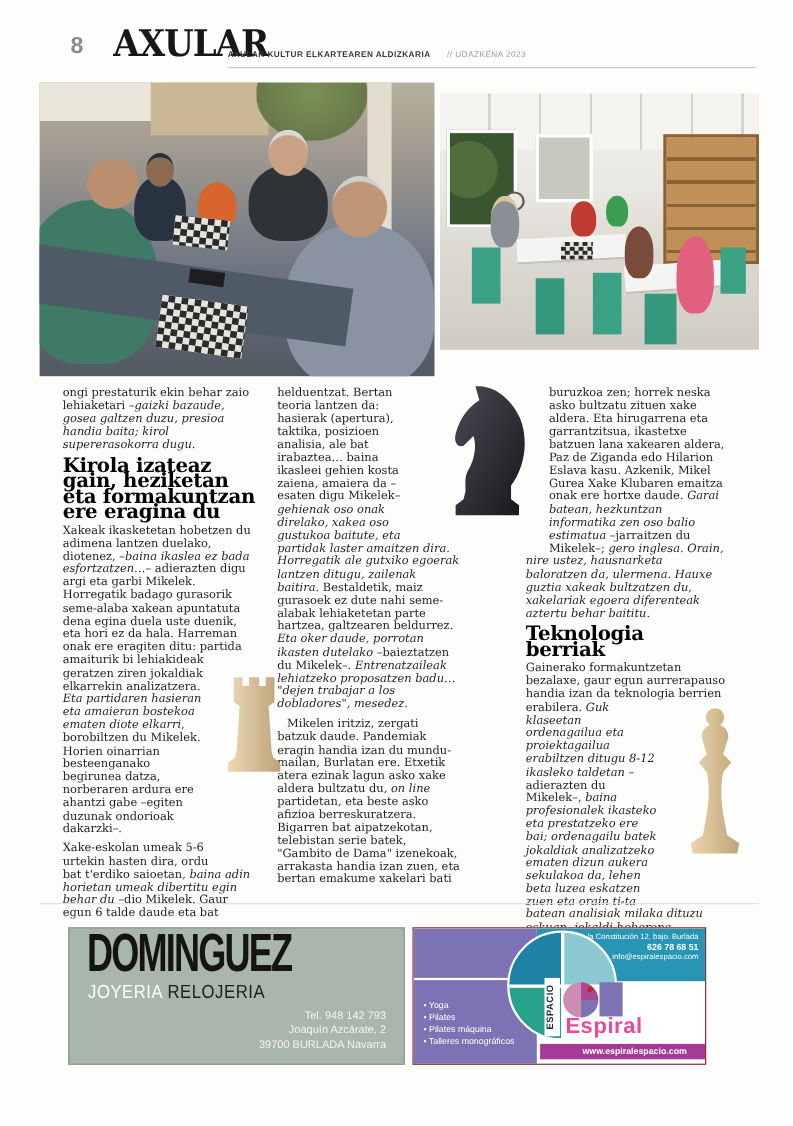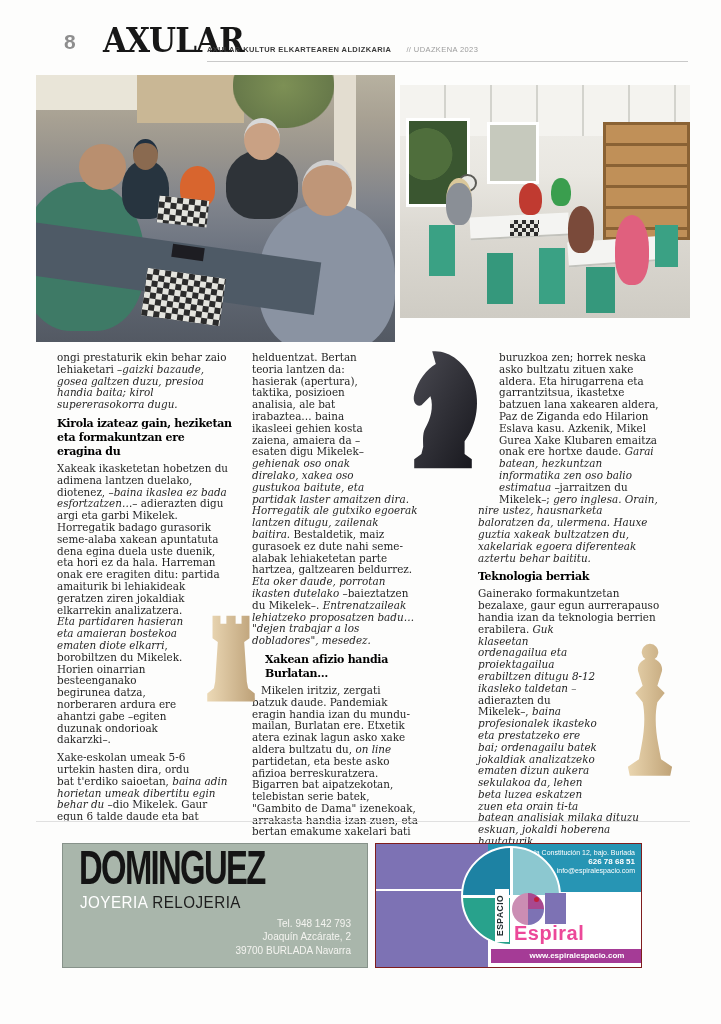--- a/index.html
+++ b/index.html
@@ -26,21 +26,21 @@
   .head { border-radius:50%; }
   .board { background:repeating-conic-gradient(#2b2b2b 0% 25%, #e4e4de 0% 50%); background-size:12px 12px; }
 
   
   .col { position:absolute; top:352px; width:175px; font-size:10.4px; line-height:11.8px; color:#1f1f1f; }
   .col-2 { left:252px; width:166px; }
   .col-1 { left:57px; }
   .col-3 { left:478px; width:182px; }
   .col p { margin:0 0 6px 0; }
   .col p.indent { text-indent:9px; }
-  .col-heading { font-weight:bold; font-size:11px; line-height:14px; letter-spacing:-0.3px;
+  .col-heading { font-weight:bold; font-size:18px; line-height:14px; letter-spacing:-0.3px;
                  color:#000; margin:5px 0 4px 0; }
   .col-heading.center { padding-left:13px; }
   em { font-style:italic; }
   .wrap-spacer { display:block; }
   .wrap-spacer.fr { float:right; margin:0 0 2px 5px; }
   .wrap-spacer.fl { float:left; margin:0 5px 2px 0; }
 
   .figure { position:absolute; }
   .fig-knight { left:398px; top:340px; width:90px; height:136px; }
   .fig-rook   { left:198px; top:574px; width:66px; height:160px; }
@@ -143,21 +143,20 @@
   </div>
 
   <div class="col col-1">
       <p class=""><span>ongi prestaturik ekin behar zaio lehiaketari –</span><em>gaizki bazaude, gosea galtzen duzu, presioa handia baita; kirol supererasokorra dugu.</em></p>
       <div class="col-heading">Kirola izateaz gain, heziketan eta formakuntzan ere eragina du</div>
       <p class=""><span>Xakeak ikasketetan hobetzen du adimena lantzen duelako, diotenez, –</span><em>baina ikaslea ez bada esfortzatzen…</em><span>– adierazten digu argi eta garbi Mikelek. Horregatik badago gurasorik seme-alaba xakean apuntatuta dena egina duela uste duenik, eta hori ez da hala. Harreman onak ere eragiten ditu: partida amaiturik bi lehiakideak geratzen ziren jokaldiak elkarrekin analizatzera. </span><span class="wrap-spacer fr" style="width: 36px; height: 158px;"></span><em>Eta partidaren hasieran eta amaieran bostekoa ematen diote elkarri</em><span>, borobiltzen du Mikelek. Horien oinarrian besteenganako begirunea datza, norberaren ardura ere ahantzi gabe –egiten duzunak ondorioak dakarzki–.</span></p>
       <p class=""><span>Xake-eskolan umeak 5-6 urtekin hasten dira, ordu bat t'erdiko saioetan, </span><em>baina adin horietan umeak dibertitu egin behar du</em><span> –dio Mikelek. Gaur egun 6 talde daude eta bat</span></p>
     </div>
   <div class="col col-2">
       <p class=""><span class="wrap-spacer fr" style="width: 34px; height: 128px;"></span><span>helduentzat. Bertan teoria lantzen da: hasierak (apertura), taktika, posizioen analisia, ale bat irabaztea… baina ikasleei gehien kosta zaiena, amaiera da –esaten digu Mikelek– </span><em>gehienak oso onak direlako, xakea oso gustukoa baitute, eta partidak laster amaitzen dira. Horregatik ale gutxiko egoerak lantzen ditugu, zailenak baitira.</em><span> Bestaldetik, maiz gurasoek ez dute nahi seme-alabak lehiaketetan parte hartzea, galtzearen beldurrez. </span><em>Eta oker daude, porrotan ikasten dutelako</em><span> –baieztatzen du Mikelek–. </span><em>Entrenatzaileak lehiatzeko proposatzen badu… "dejen trabajar a los dobladores", mesedez.</em></p>
-      <div class="col-heading center">Xakean afizio handia Burlatan…</div>
       <p class="indent"><span>Mikelen iritziz, zergati batzuk daude. Pandemiak eragin handia izan du mundu-mailan, Burlatan ere. Etxetik atera ezinak lagun asko xake aldera bultzatu du, </span><em>on line</em><span> partidetan, eta beste asko afizioa berreskuratzera. Bigarren bat aipatzekotan, telebistan serie batek, "Gambito de Dama" izenekoak, arrakasta handia izan zuen, eta bertan emakume xakelari bati</span></p>
     </div>
   <div class="col col-3">
       <p class=""><span class="wrap-spacer fl" style="width: 16px; height: 148px;"></span><span>buruzkoa zen; horrek neska asko bultzatu zituen xake aldera. Eta hirugarrena eta garrantzitsua, ikastetxe batzuen lana xakearen aldera, Paz de Ziganda edo Hilarion Eslava kasu. Azkenik, Mikel Gurea Xake Klubaren emaitza onak ere hortxe daude. </span><em>Garai batean, hezkuntzan informatika zen oso balio estimatua</em><span> –jarraitzen du Mikelek–; </span><em>gero inglesa. Orain, nire ustez, hausnarketa baloratzen da, ulermena. Hauxe guztia xakeak bultzatzen du, xakelariak egoera diferenteak aztertu behar baititu.</em></p>
       <div class="col-heading">Teknologia berriak</div>
       <p class=""><span>Gainerako formakuntzetan bezalaxe, gaur egun aurrerapauso handia izan da teknologia berrien erabilera. </span><span class="wrap-spacer fr" style="width: 58px; height: 176px;"></span><em>Guk klaseetan ordenagailua eta proiektagailua erabiltzen ditugu 8-12 ikasleko taldetan –</em><span> adierazten du Mikelek–, </span><em>baina profesionalek ikasteko eta prestatzeko ere bai; ordenagailu batek jokaldiak analizatzeko ematen dizun aukera sekulakoa da, lehen beta luzea eskatzen zuen eta orain ti-ta batean analisiak milaka dituzu eskuan, jokaldi hoberena hautaturik.</em></p>
     </div>
 
   <div class="figure fig-knight">
     <svg width="90" height="136" viewBox="0 0 100 150">
@@ -210,20 +209,26 @@
 
   <div class="ad-espiral">
     <div class="esp-purple"></div>
     <div class="esp-teal"></div>
     <div class="esp-whiteline"></div>
     <div class="esp-contact">
       <div>Plaza de la Constitución 12, bajo. Burlada</div>
       <div class="phone">626 78 68 51</div>
       <div>info@espiralespacio.com</div>
     </div>
+    <div class="esp-services">
+        <div class="svc-item">• Yoga</div>
+        <div class="svc-item">• Pilates</div>
+        <div class="svc-item">• Pilates máquina</div>
+        <div class="svc-item">• Talleres monográficos</div>
+      </div>
     <div class="esp-circle">
       <div class="esp-cross-v"></div>
       <div class="esp-cross-h"></div>
     </div>
     <div class="esp-minicircle"></div>
     <div class="esp-minidot"></div>
     <div class="esp-minisquare"></div>
     <div class="esp-vertical">ESPACIO</div>
     <div class="esp-name">Espiral</div>
     <div class="esp-webbar">www.espiralespacio.com</div>

